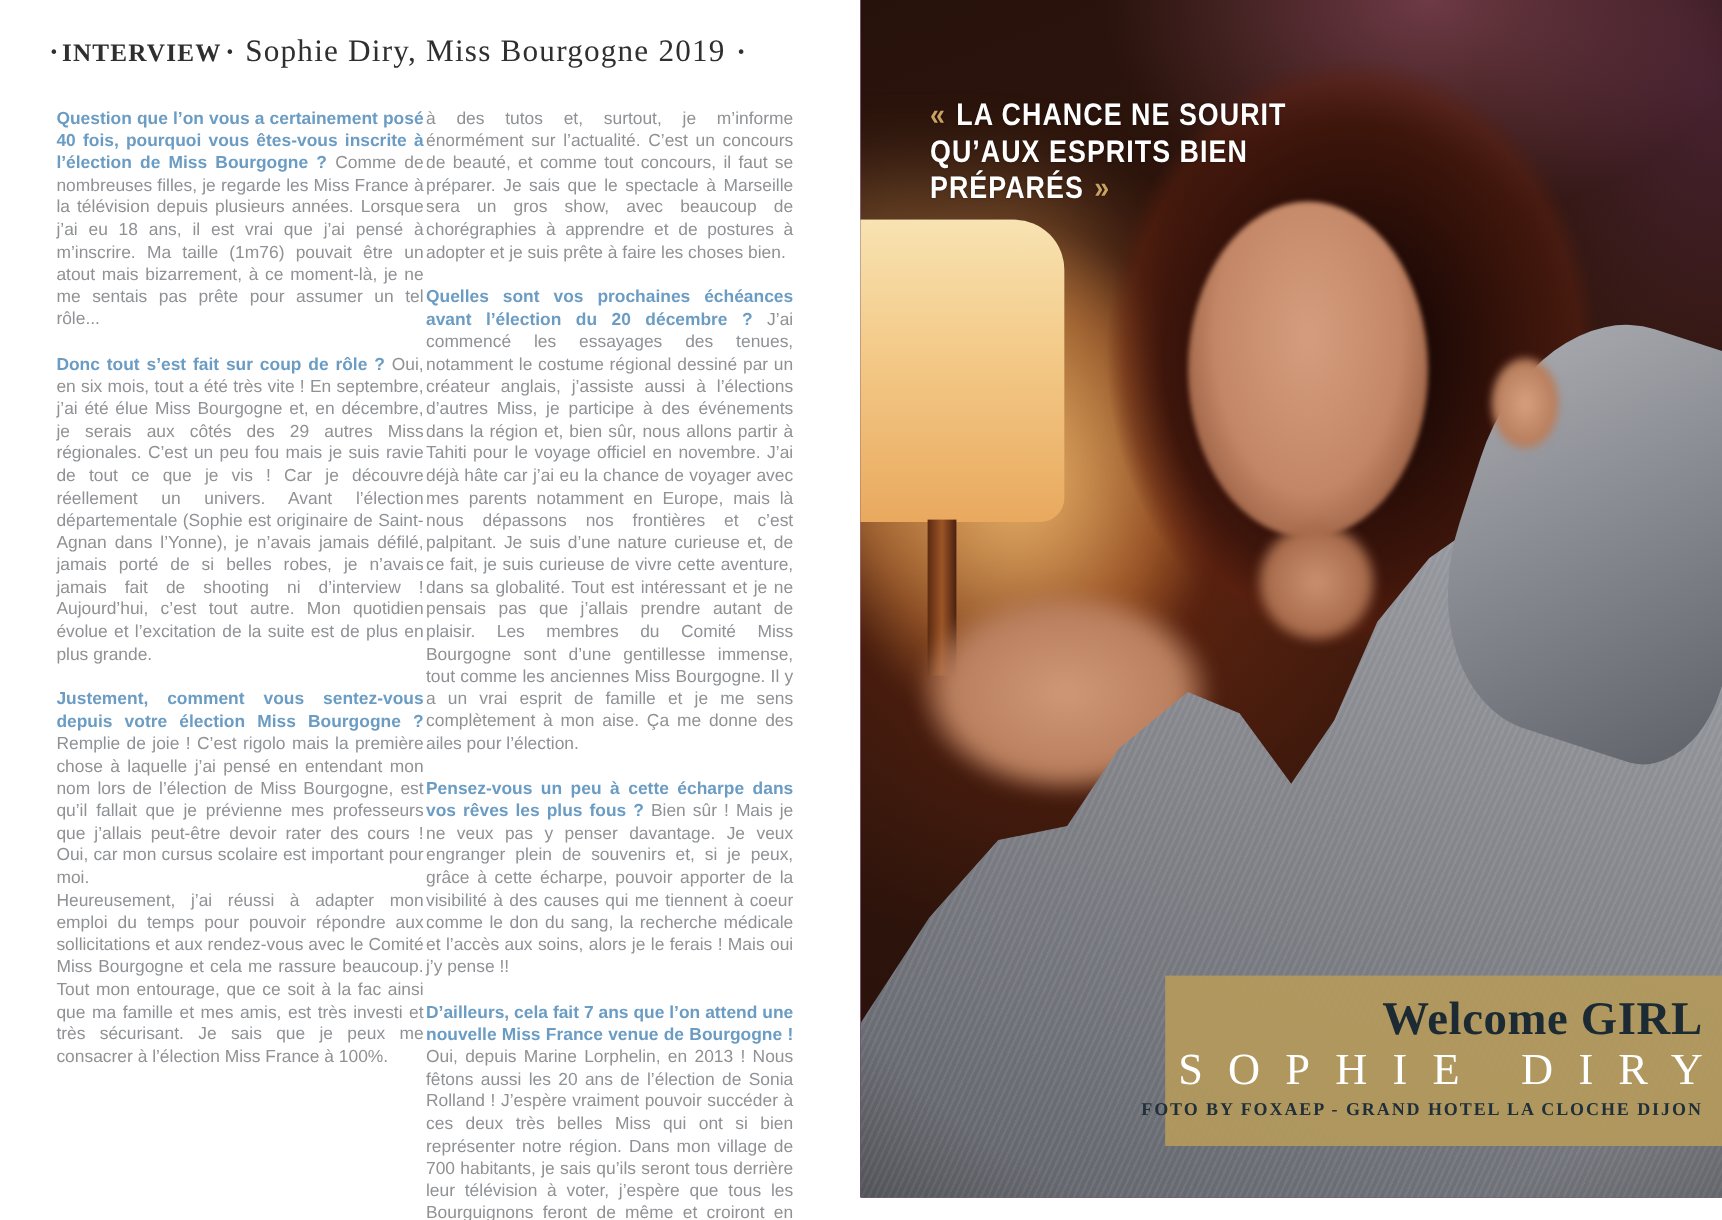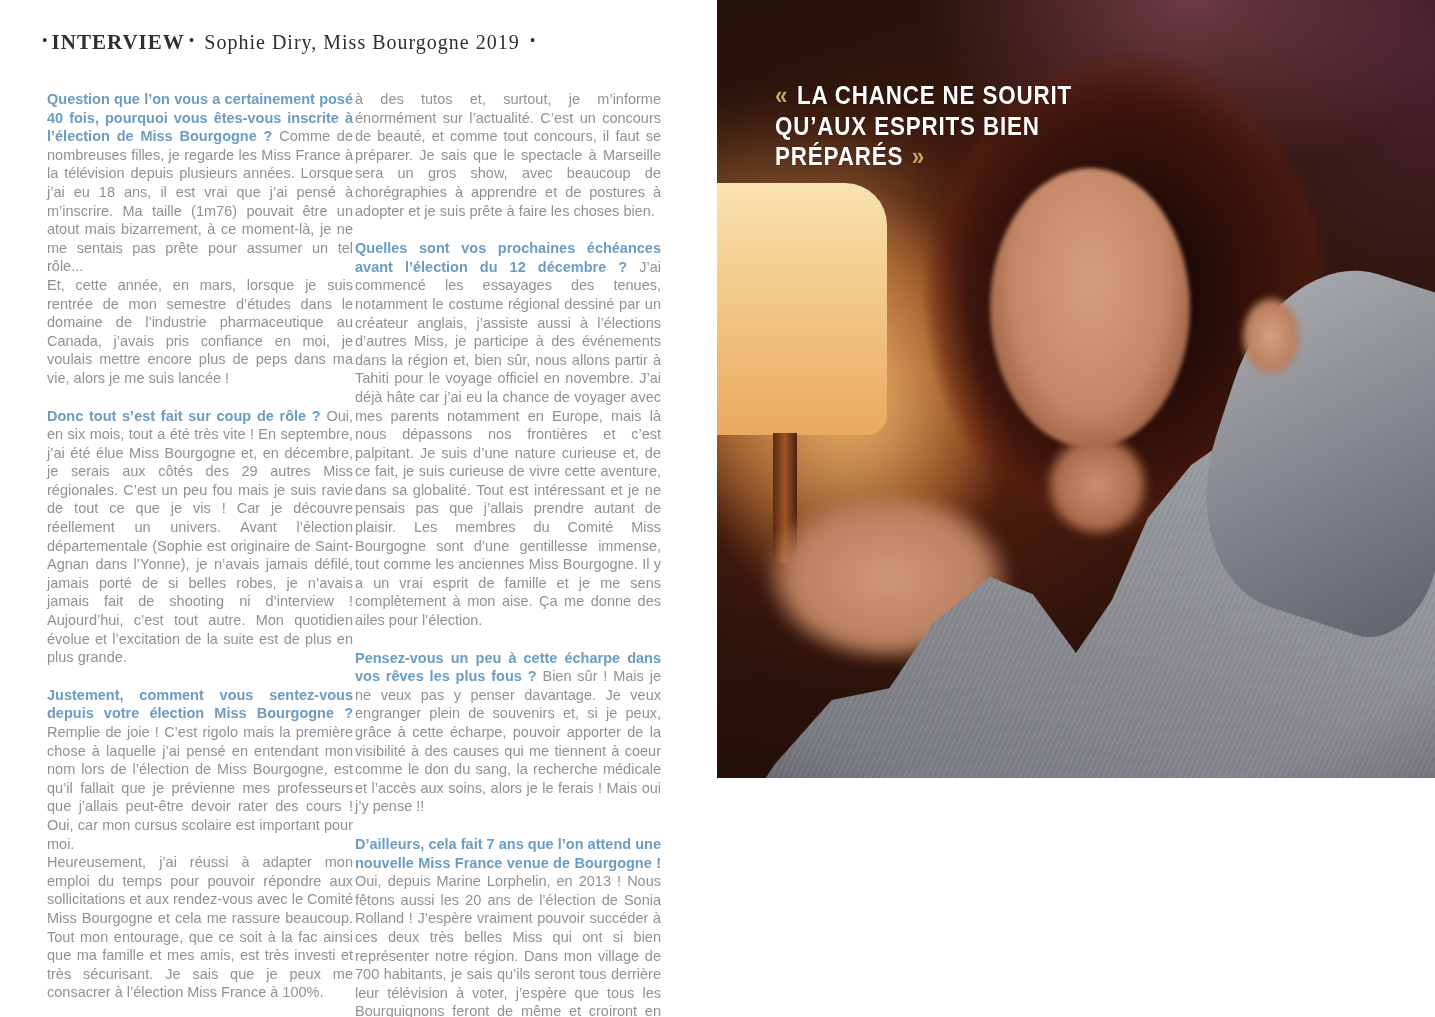--- a/index.html
+++ b/index.html
@@ -4,36 +4,36 @@
 <style>
   html,body{margin:0;padding:0;background:#ffffff;}
   .page{position:relative;width:1435px;height:1017px;background:#ffffff;overflow:hidden;
         font-family:"Liberation Sans",sans-serif;}
 
   
   .hdr{position:absolute;left:38px;top:28px;font-family:"Liberation Serif",serif;
        color:#2f2f2f;font-size:24px;white-space:nowrap;}
   .hdr .b{font-size:16px;vertical-align:3px;margin:0 4px;}
   .hdr .lbl{font-weight:700;font-size:21px;letter-spacing:1px;}
-  .hdr .ttl{font-size:20px;letter-spacing:1px;}
+  .hdr .ttl{font-size:26px;letter-spacing:1px;}
 
   
   .col{position:absolute;top:90px;width:306px;font-size:14.5px;line-height:18.6px;
        color:#8f9194;text-align:justify;}
   .col1{left:47px;}
   .col2{left:355px;}
   .sec{margin-bottom:19px;}
   .sec p{margin:0;}
   .q{color:#6b9cc3;font-weight:700;}
 
   
   .ftr{position:absolute;left:38px;top:1018px;font-size:14px;color:#9b9da0;letter-spacing:0.5px;}
 
   
-  .photo{position:absolute;left:717px;top:0;width:718px;height:778px;overflow:hidden;background:#701a75;}
+  .photo{position:absolute;left:717px;top:0;width:718px;height:998px;overflow:hidden;background:#701a75;}
   .ph{position:absolute;}
   .ph-base{inset:0;background:
      radial-gradient(ellipse 420px 280px at 66% 0%, rgba(176,96,128,0.5), transparent 65%),
      radial-gradient(ellipse 280px 380px at 99% 8%, rgba(90,44,76,0.55), transparent 70%),
      radial-gradient(ellipse 520px 460px at 28% 48%, rgba(152,54,20,0.5), transparent 72%),
      linear-gradient(160deg,#27120b 0%,#31160d 40%,#2a120a 70%,#190a06 100%);}
   .ph-lampglow{left:-90px;top:130px;width:440px;height:540px;
      background:radial-gradient(ellipse closest-side, rgba(248,200,122,0.85), rgba(236,152,72,0.4) 55%, transparent 78%);
      filter:blur(8px);}
   .ph-lampshade{left:-12px;top:183px;width:182px;height:252px;
@@ -87,40 +87,39 @@
   <div class="hdr">
     <span class="b">•</span><span class="lbl">INTERVIEW</span><span class="b">•</span>
     <span class="ttl">Sophie Diry, Miss Bourgogne 2019</span>
     <span class="b">•</span>
   </div>
 
   <div class="col col1">
     <div class="sec">
       <p><span class="q">Question que l’on vous a certainement posé 40 fois, pourquoi vous êtes-vous inscrite à l’élection de Miss Bourgogne ?</span>
          <span>Comme de nombreuses filles, je regarde les Miss France à la télévision depuis plusieurs années. Lorsque j’ai eu 18 ans, il est vrai que j’ai pensé à m’inscrire. Ma taille (1m76) pouvait être un atout mais bizarrement, à ce moment-là, je ne me sentais pas prête pour assumer un tel rôle...</span></p>
-      <p>Et, cette année, en mars, lorsque je suis rentrée de mon semestre d’études dans le domaine de l’industrie pharmaceutique au Canada, j’avais pris confiance en moi, je voulais mettre encore plus de peps dans ma vie, alors je me suis lancée !</p>
     </div>
     <div class="sec">
       <p><span class="q">Donc tout s’est fait sur coup de rôle ?</span>
          <span>Oui, en six mois, tout a été très vite ! En septembre, j’ai été élue Miss Bourgogne et, en décembre, je serais aux côtés des 29 autres Miss régionales. C’est un peu fou mais je suis ravie de tout ce que je vis ! Car je découvre réellement un univers. Avant l’élection départementale (Sophie est originaire de Saint-Agnan dans l’Yonne), je n’avais jamais défilé, jamais porté de si belles robes, je n’avais jamais fait de shooting ni d’interview ! Aujourd’hui, c’est tout autre. Mon quotidien évolue et l’excitation de la suite est de plus en plus grande.</span></p>
     </div>
     <div class="sec">
       <p><span class="q">Justement, comment vous sentez-vous depuis votre élection Miss Bourgogne ?</span>
          <span>Remplie de joie ! C’est rigolo mais la première chose à laquelle j’ai pensé en entendant mon nom lors de l’élection de Miss Bourgogne, est qu’il fallait que je prévienne mes professeurs que j’allais peut-être devoir rater des cours ! Oui, car mon cursus scolaire est important pour moi.</span></p>
       <p>Heureusement, j’ai réussi à adapter mon emploi du temps pour pouvoir répondre aux sollicitations et aux rendez-vous avec le Comité Miss Bourgogne et cela me rassure beaucoup. Tout mon entourage, que ce soit à la fac ainsi que ma famille et mes amis, est très investi et très sécurisant. Je sais que je peux me consacrer à l’élection Miss France à 100%.</p>
 
     </div>
   </div>
 
   <div class="col col2">
     <div class="sec">
       <p>à des tutos et, surtout, je m’informe énormément sur l’actualité. C’est un concours de beauté, et comme tout concours, il faut se préparer. Je sais que le spectacle à Marseille sera un gros show, avec beaucoup de chorégraphies à apprendre et de postures à adopter et je suis prête à faire les choses bien.</p>
     </div>
     <div class="sec">
-      <p><span class="q">Quelles sont vos prochaines échéances avant l’élection du 12 décembre ?</span>
+      <p><span class="q">Quelles sont vos prochaines échéances avant l’élection du 20 décembre ?</span>
          <span>J’ai commencé les essayages des tenues, notamment le costume régional dessiné par un créateur anglais, j’assiste aussi à l’élections d’autres Miss, je participe à des événements dans la région et, bien sûr, nous allons partir à Tahiti pour le voyage officiel en novembre. J’ai déjà hâte car j’ai eu la chance de voyager avec mes parents notamment en Europe, mais là nous dépassons nos frontières et c’est palpitant. Je suis d’une nature curieuse et, de ce fait, je suis curieuse de vivre cette aventure, dans sa globalité. Tout est intéressant et je ne pensais pas que j’allais prendre autant de plaisir. Les membres du Comité Miss Bourgogne sont d’une gentillesse immense, tout comme les anciennes Miss Bourgogne. Il y a un vrai esprit de famille et je me sens complètement à mon aise. Ça me donne des ailes pour l’élection.</span></p>
     </div>
     <div class="sec">
       <p><span class="q">Pensez-vous un peu à cette écharpe dans vos rêves les plus fous ?</span>
          <span>Bien sûr ! Mais je ne veux pas y penser davantage. Je veux engranger plein de souvenirs et, si je peux, grâce à cette écharpe, pouvoir apporter de la visibilité à des causes qui me tiennent à coeur comme le don du sang, la recherche médicale et l’accès aux soins, alors je le ferais ! Mais oui j’y pense !!</span></p>
     </div>
     <div class="sec">
       <p><span class="q">D’ailleurs, cela fait 7 ans que l’on attend une nouvelle Miss France venue de Bourgogne !</span>
          <span>Oui, depuis Marine Lorphelin, en 2013 ! Nous fêtons aussi les 20 ans de l’élection de Sonia Rolland ! J’espère vraiment pouvoir succéder à ces deux très belles Miss qui ont si bien représenter notre région. Dans mon village de 700 habitants, je sais qu’ils seront tous derrière leur télévision à voter, j’espère que tous les Bourguignons feront de même et croiront en moi.</span></p>
     </div>
@@ -147,16 +146,17 @@
 
     <div class="quote">
       <div><span class="gmark">«</span><span class="wsp"></span><span>LA CHANCE NE SOURIT</span></div>
       <div>QU’AUX ESPRITS BIEN</div>
       <div><span>PRÉPARÉS</span><span class="wsp"></span><span class="gmark">»</span></div>
     </div>
 
     <div class="banner">
       <div class="banner-welcome">Welcome GIRL</div>
       <div class="banner-name">SOPHIE DIRY</div>
+      <div class="banner-credit">FOTO BY FOXAEP - GRAND HOTEL LA CLOCHE DIJON</div>
     </div>
   </div>
 
 </div>
 
 </body></html>

